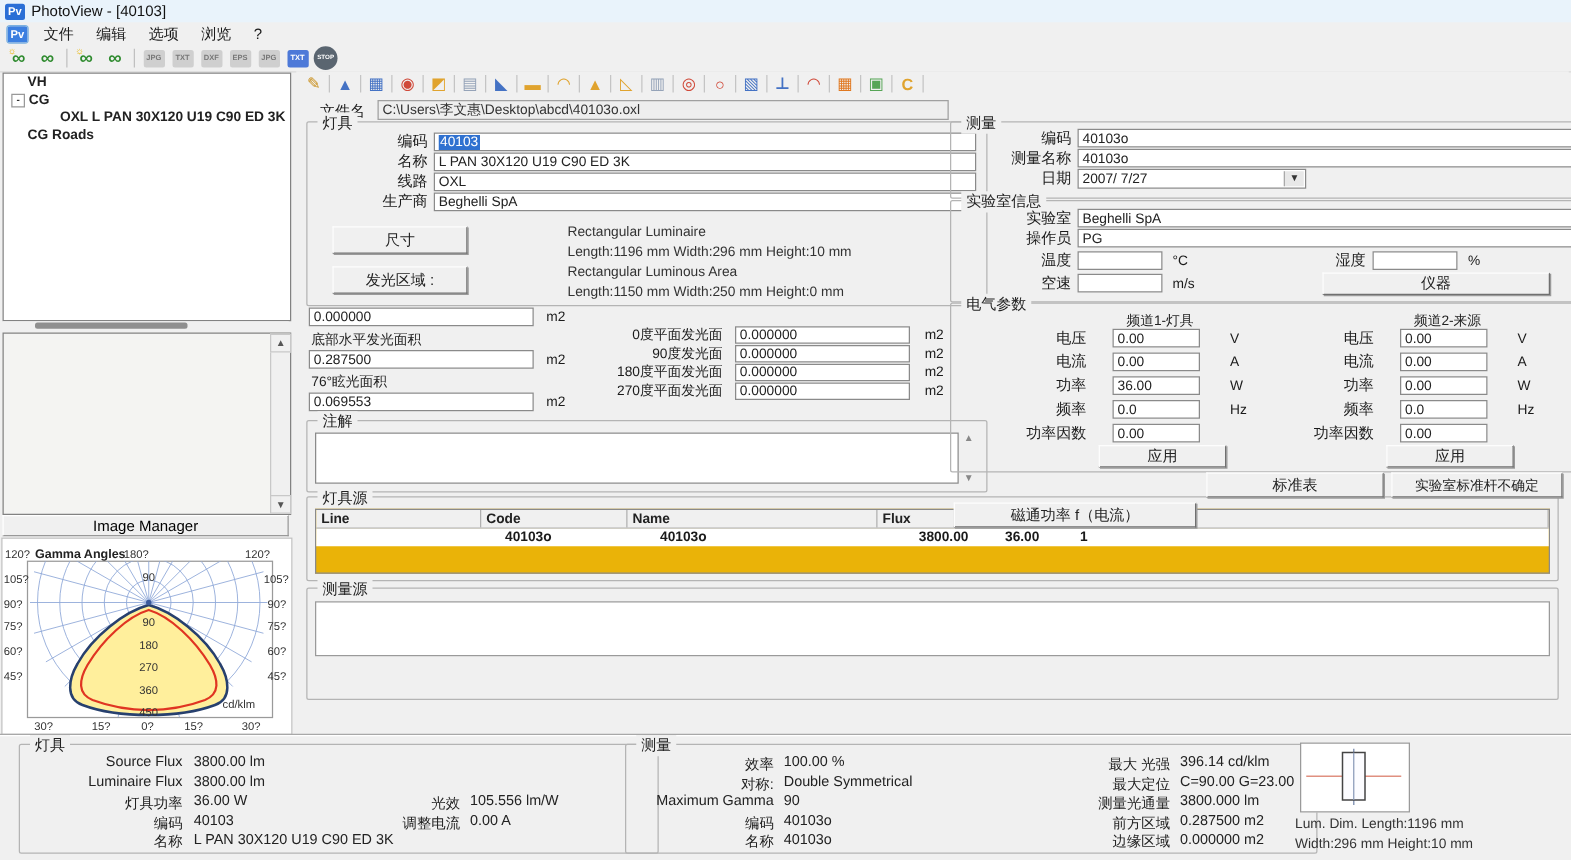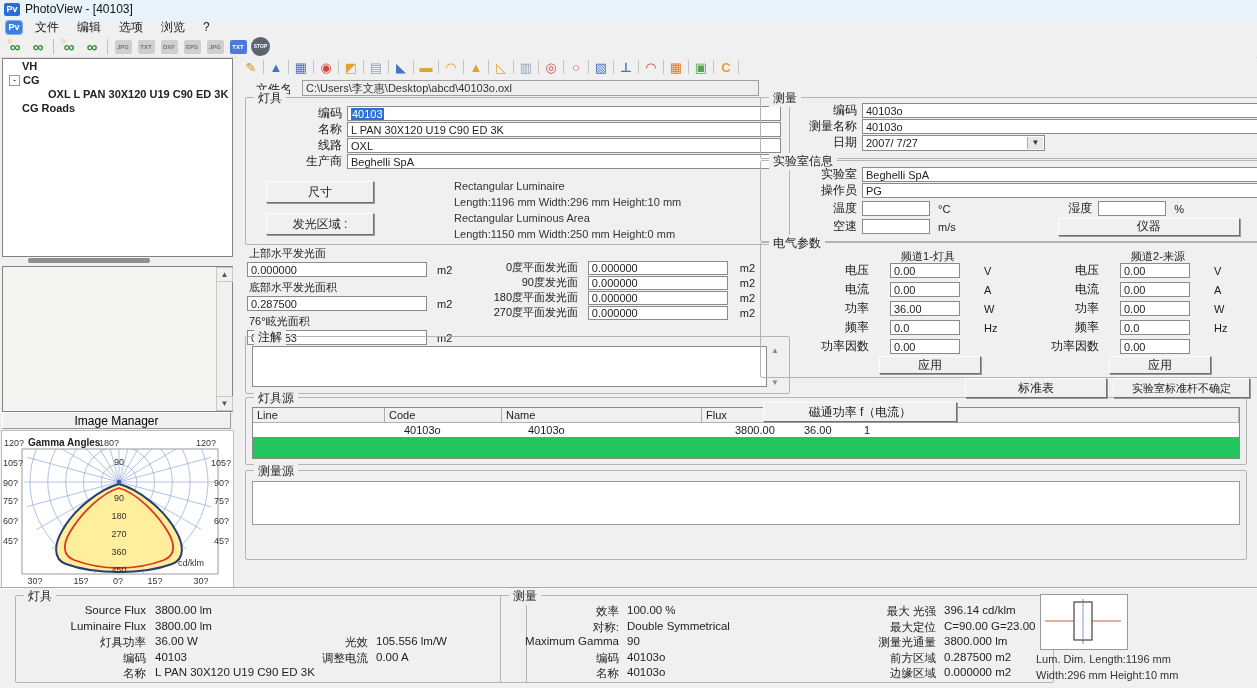--- a/index.html
+++ b/index.html
@@ -346,21 +346,20 @@
       <div>Length:1196 mm  Width:296 mm  Height:10 mm</div>
     </div>
     <div class="btn" style="position:absolute;left:20px;top:115px;width:106px;height:20px;">发光区域 :</div>
     <div class="dimtext" style="left:208px;top:112px;">
       <div>Rectangular Luminous Area</div>
       <div>Length:1150 mm  Width:250 mm  Height:0 mm</div>
     </div>
   </div>
 
   <div id="areas-left" style="position:absolute;left:247px;top:246px;width:235px;">
-      <div class="af-lbl">上部水平发光面</div>
       <div class="af-row">
         <div class="tb af-field">0.000000</div>
         <span class="af-unit">m2</span>
       </div>
       <div class="af-lbl">底部水平发光面积</div>
       <div class="af-row">
         <div class="tb af-field">0.287500</div>
         <span class="af-unit">m2</span>
       </div>
       <div class="af-lbl">76°眩光面积</div>
@@ -396,21 +395,21 @@
     <span class="gtitle">注解</span>
     <div class="notes-box"></div>
     <div class="notes-scroll">
       <span style="font-size:8px;color:#888;">▲</span>
       <span style="font-size:8px;color:#888;">▼</span>
     </div>
   </div>
 
   <div class="group" style="left:245px;top:397px;width:968px;height:66px;">
     <span class="gtitle">灯具源</span>
-    <div style="position:absolute;left:6px;top:9px;right:6px;bottom:5px;background:#22c55e;border:1px solid #8a8a8a;">
+    <div style="position:absolute;left:6px;top:9px;right:6px;bottom:5px;background:#eab308;border:1px solid #8a8a8a;font-weight:bold;">
       <div class="tblhead" id="src-head">
           <span style="width: 127px;">Line</span>
           <span style="width: 112px;">Code</span>
           <span style="width: 195px;">Name</span>
           <span style="width: 57px;">Flux</span>
           <span style="width: 48px;">Pow. [W]</span>
           <span style="width: 37px;">Q.ty</span>
           <span style="flex: 1 1 0%;"></span>
         </div>
       <div class="tblrow" id="src-row">

